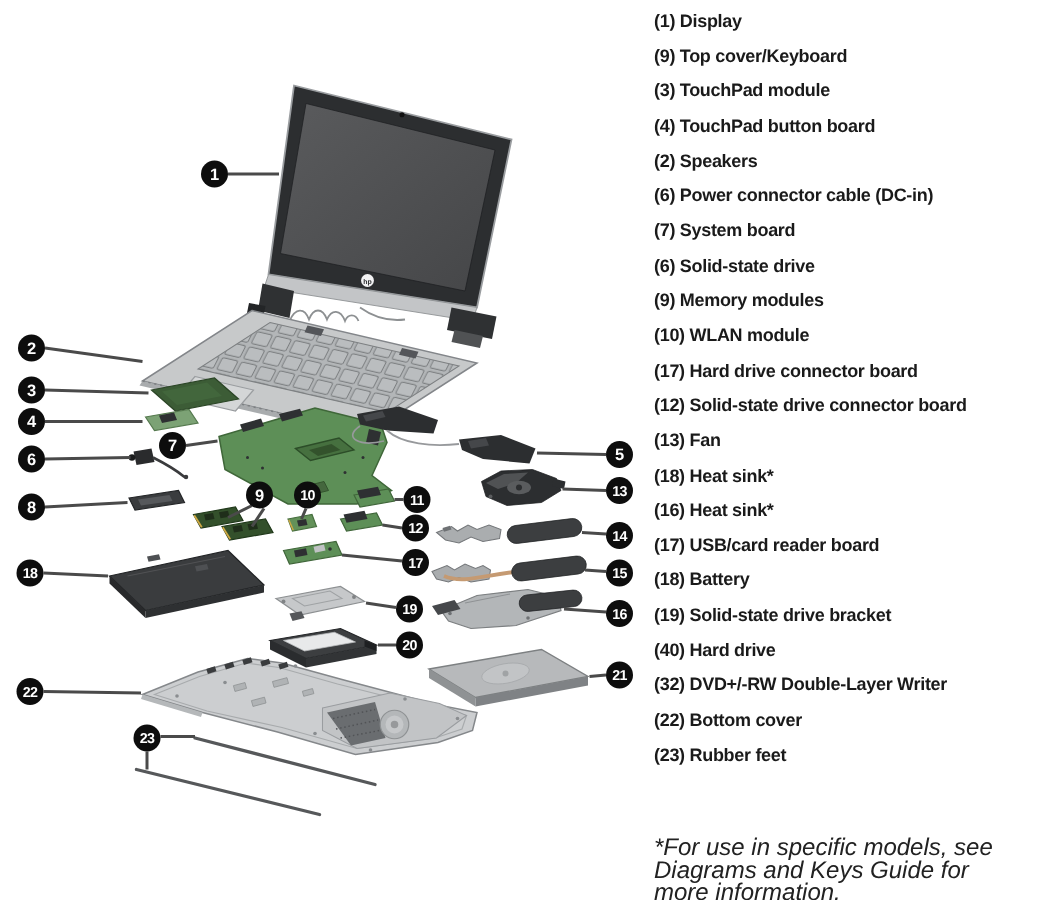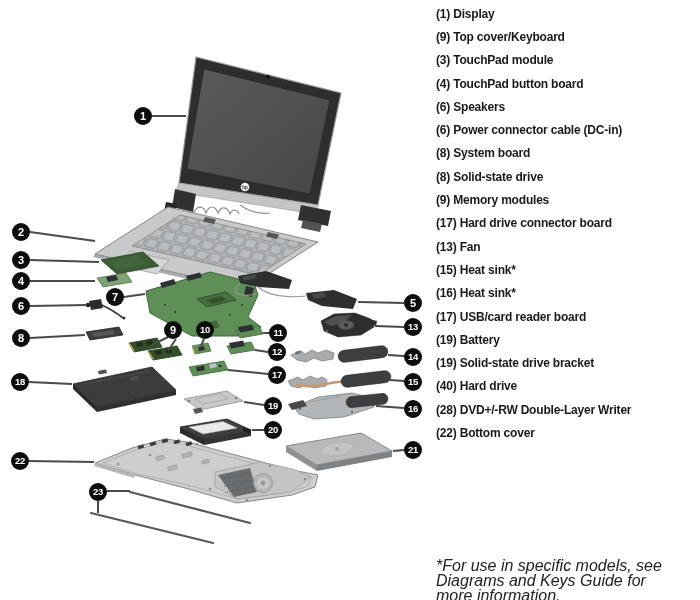--- a/index.html
+++ b/index.html
@@ -360,31 +360,34 @@
         <text class="co-num c2" x="98" y="495.4">23</text>
       </g>
     </g>
   </svg>
 
   <div class="legend">
     <div class="legend-row">(1) Display</div>
     <div class="legend-row">(9) Top cover/Keyboard</div>
     <div class="legend-row">(3) TouchPad module</div>
     <div class="legend-row">(4) TouchPad button board</div>
-    <div class="legend-row">(6) Speakers</div>
+    <div class="legend-row">(2) Speakers</div>
     <div class="legend-row">(6) Power connector cable (DC-in)</div>
-    <div class="legend-row">(8) System board</div>
-    <div class="legend-row">(8) Solid-state drive</div>
+    <div class="legend-row">(7) System board</div>
+    <div class="legend-row">(6) Solid-state drive</div>
     <div class="legend-row">(9) Memory modules</div>
+    <div class="legend-row">(10) WLAN module</div>
     <div class="legend-row">(17) Hard drive connector board</div>
+    <div class="legend-row">(12) Solid-state drive connector board</div>
     <div class="legend-row">(13) Fan</div>
-    <div class="legend-row">(15) Heat sink*</div>
+    <div class="legend-row">(18) Heat sink*</div>
     <div class="legend-row">(16) Heat sink*</div>
     <div class="legend-row">(17) USB/card reader board</div>
-    <div class="legend-row">(19) Battery</div>
+    <div class="legend-row">(18) Battery</div>
     <div class="legend-row">(19) Solid-state drive bracket</div>
     <div class="legend-row">(40) Hard drive</div>
-    <div class="legend-row">(28) DVD+/-RW Double-Layer Writer</div>
+    <div class="legend-row">(32) DVD+/-RW Double-Layer Writer</div>
     <div class="legend-row">(22) Bottom cover</div>
+    <div class="legend-row">(23) Rubber feet</div>
   </div>
 
   <div class="footnote">*For use in specific models, see Diagrams and Keys Guide for more information.</div>
 </div>
 
 </body></html>

